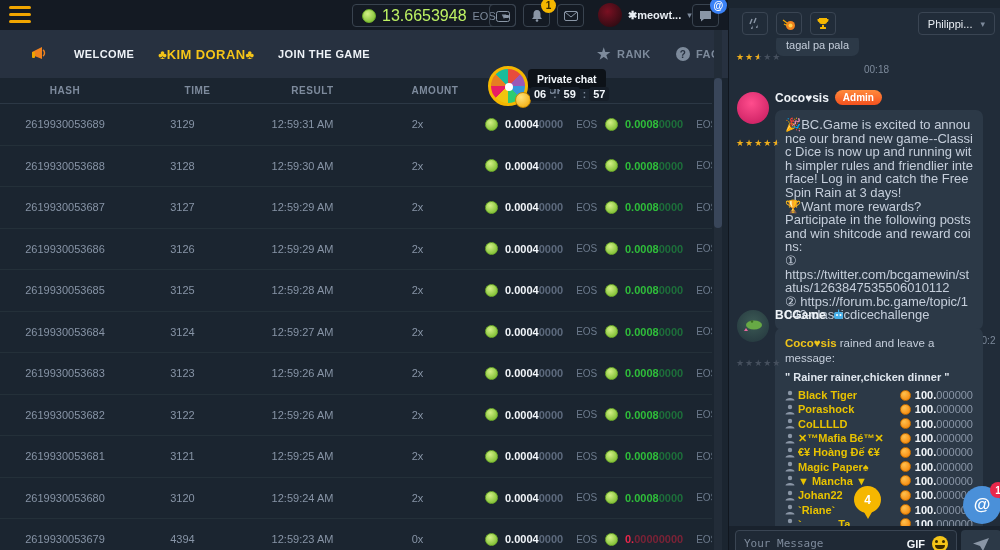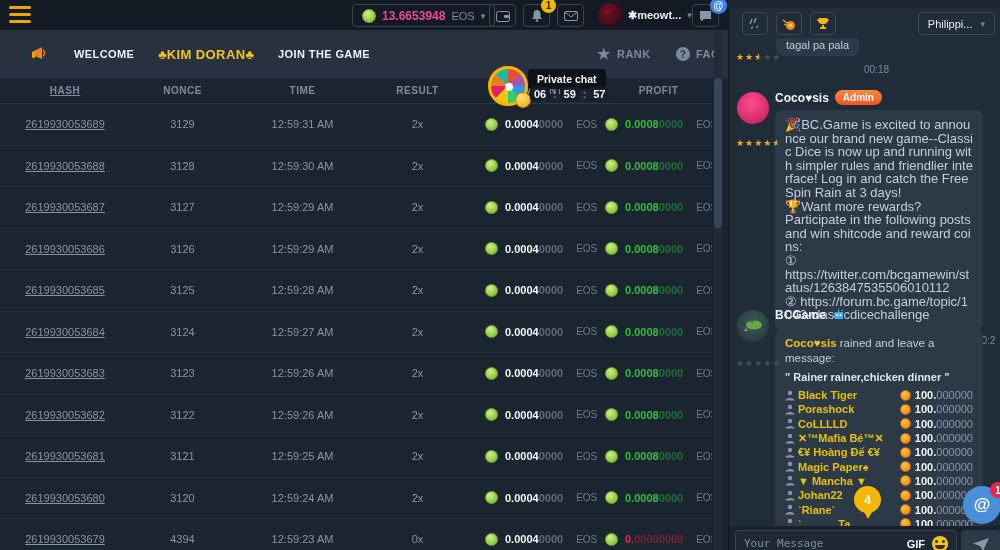--- a/index.html
+++ b/index.html
@@ -9,21 +9,21 @@
 
   
   .main { position:absolute; left:0; top:0; width:728px; height:550px; }
   .topbar { position:absolute; left:0; top:0; width:728px; height:30px; background:#141a23; }
   .hamburger { position:absolute; left:9px; top:6px; width:22px; height:17px; cursor:pointer; }
   .hamburger i { display:block; height:3px; background:#f0a500; border-radius:2px; margin-bottom:4px; }
   .balance-box { position:absolute; left:352px; top:4px; height:23px; border:1px solid #39434f;
     border-radius:4px; display:flex; align-items:center; gap:6px; padding:0 9px; }
   .coin-green { width:14px; height:14px; border-radius:50%;
     background:radial-gradient(circle at 38% 32%, #d2ef86, #8cc63f 70%); border:1px solid #6fae2a; flex:none; }
-  .bal-val { color:#ec4899; font-size:12px; font-weight:bold; }
+  .bal-val { color:#bef264; font-size:16px; font-weight:normal; }
   .bal-cur { color:#7d8a9b; font-size:11px; }
   .caret { color:#7d8a9b; font-size:9px; }
   .icon-btn { position:absolute; top:4px; width:27px; height:23px; border:1px solid #39434f;
     border-radius:4px; display:flex; align-items:center; justify-content:center; color:#8a96a6; }
   .badge-y { position:absolute; top:-7px; right:-7px; min-width:15px; height:15px; border-radius:8px;
     background:#f5b700; color:#3a2c00; font-size:10px; font-weight:bold; display:flex;
     align-items:center; justify-content:center; padding:0 3px; }
   .avatar { border-radius:50%; flex:none; }
   .user-area { position:absolute; left:598px; top:3px; display:flex; align-items:center; gap:6px; }
   .user-name { color:#e8edf3; font-size:11px; font-weight:bold; }
@@ -57,21 +57,21 @@
     font-weight:bold; display:flex; align-items:center; justify-content:center; }
 
   
   .thead { position:absolute; left:0; top:78px; width:712px; height:26px; display:flex;
     border-bottom:1px solid #2c3845; }
   .thead span { color:#7e8b9d; font-size:10px; font-weight:bold; letter-spacing:.5px;
     display:flex; align-items:center; justify-content:center; }
   .tbody { position:absolute; left:0; top:104px; width:712px; height:446px; overflow:hidden; }
   .trow { display:flex; height:41.5px; align-items:center; border-bottom:1px solid #243039; }
   .c { font-size:11px; color:#8794a6; display:flex; align-items:center; justify-content:center; }
-  .w-hash { width:130px;text-decoration:underline; } .w-nonce { width:105px; } .w-time { width:135px; } .w-result { width:95px; }
+  .w-hash { width:130px; } .w-nonce { width:105px; } .w-time { width:135px; } .w-result { width:95px; }
   .w-amt { width:130px; justify-content:flex-start; padding-left:20px; gap:7px; }
   .w-pft { width:117px; justify-content:flex-start; padding-left:10px; gap:7px; }
   .cell-coin { width:13px; height:13px; border-radius:50%; flex:none;
     background:radial-gradient(circle at 38% 32%, #d2ef86, #8cc63f 70%); border:1px solid #6fae2a; }
   .v-bright { color:#f2f6fa; font-weight:bold; } .v-dim { color:#5d6a7d; font-weight:bold; }
   .v-cur { color:#6c7a8c; font-size:10px; margin-left:6px; }
   .p-win { color:#2fbe3a; font-weight:bold; } .p-win-dim { color:#1d6e3a; font-weight:bold; }
   .p-loss { color:#e8274b; font-weight:bold; } .p-loss-dim { color:#7a2236; font-weight:bold; }
   .num { font-size:11px; }
   .scrolltrack { position:absolute; left:714px; top:30px; width:8px; height:520px; background:#222c38; }
@@ -222,21 +222,20 @@
         <span>RANK</span>
       </div>
       <div class="wb-link" style="left:676px">
         <span class="q-ic">?</span>
         <span>FAQ</span>
       </div>
     </div>
 
     <div class="thead">
       <span class="w-hash">HASH</span>
-      <span class="w-nonce">NONCE</span>
       <span class="w-time">TIME</span>
       <span class="w-result">RESULT</span>
       <span class="w-amt" style="justify-content:center">AMOUNT</span>
       <span class="w-pft" style="justify-content:center">PROFIT</span>
     </div>
     <div class="tbody" id="table-body">
         <div class="trow">
           <span class="c w-hash num">2619930053689</span>
           <span class="c w-nonce num">3129</span>
           <span class="c w-time num">12:59:31 AM</span>

